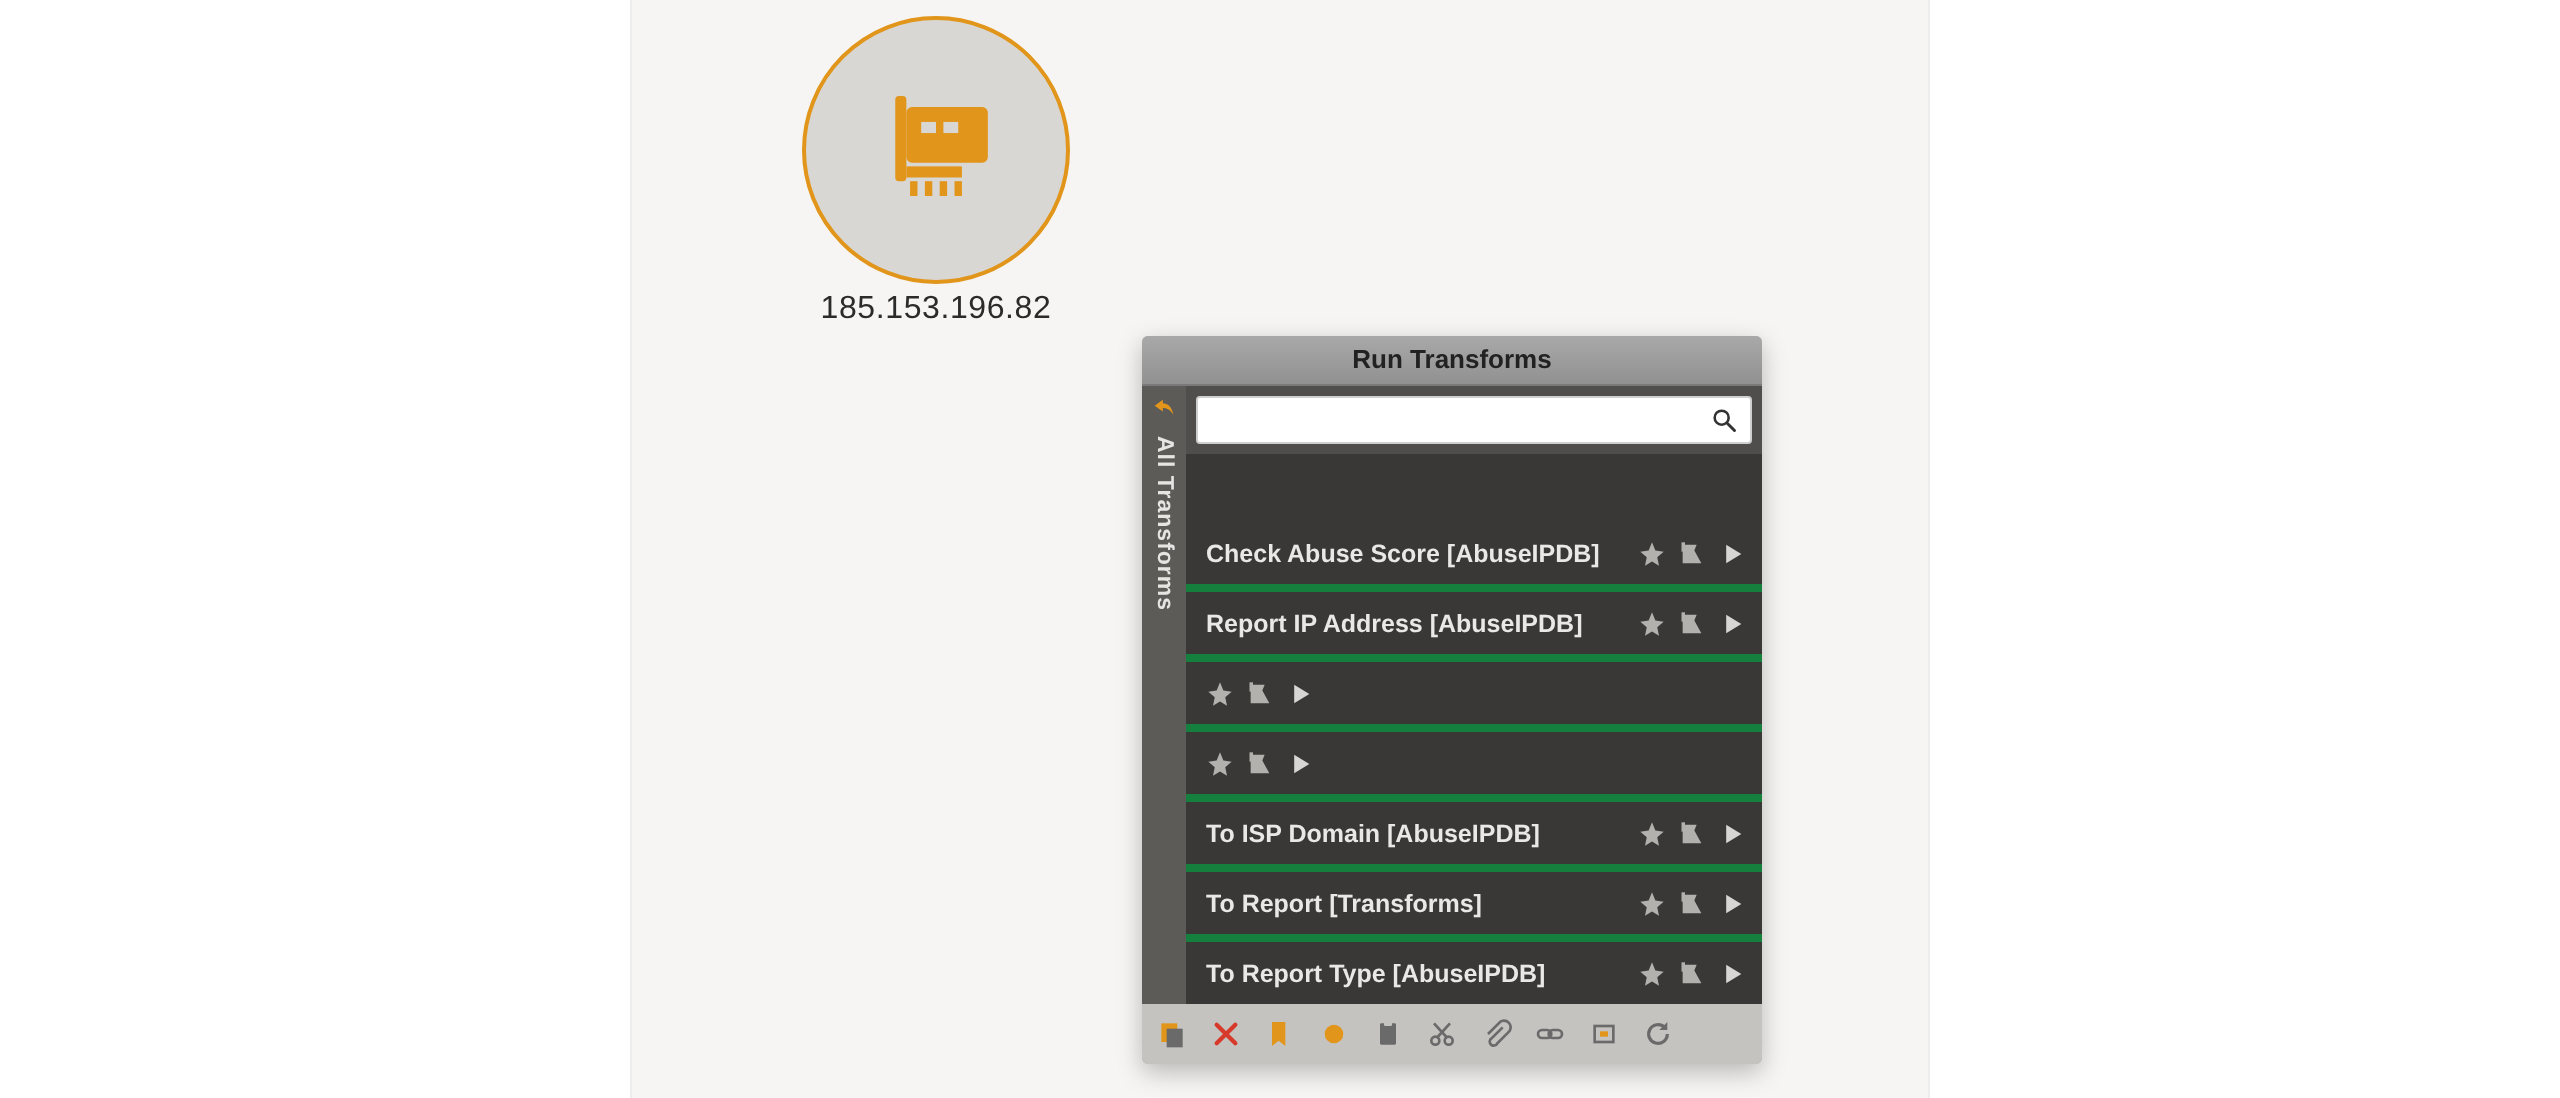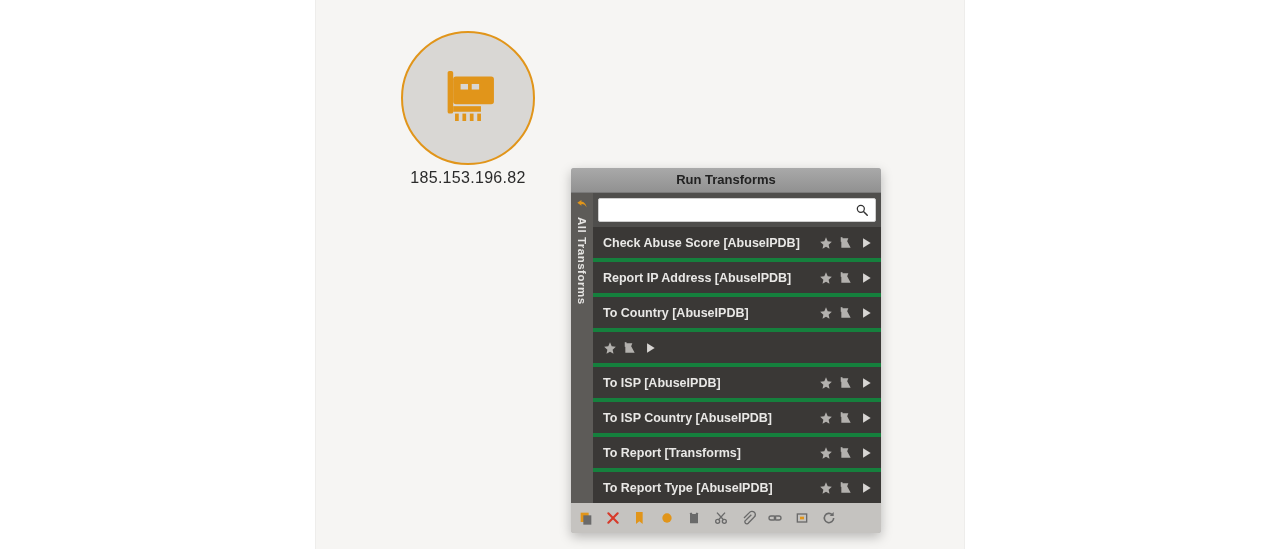--- a/index.html
+++ b/index.html
@@ -21,21 +21,21 @@
     height: 549px;
     background: #f6f5f3;
     border-left: 1px solid rgba(0,0,0,0.03);
     border-right: 1px solid rgba(0,0,0,0.03);
   }
 
   
   .entity-node {
     position: absolute;
     left: 388px;
-    top: 31px;
+    top: 8px;
     width: 160px;
     text-align: center;
   }
   .entity-circle {
     width: 130px;
     height: 130px;
     margin: 0 auto 4px auto;
     border-radius: 50%;
     background: #d9d7d4;
     border: 2px solid #e1951a;
@@ -138,21 +138,21 @@
     display: flex;
     align-items: center;
     height: 31px;
     padding: 0 8px 0 10px;
     color: #e9e8e6;
     font-size: 12.5px;
     font-weight: 600;
     border-top: 4px solid #15803d;
     white-space: nowrap;
   }
-  .transform-row:first-child { border-top: none; }
+  .transform-row:first-child { border-top: none; margin-top: 34px; }
   .transform-row .label { flex: 1; overflow: hidden; text-overflow: ellipsis; }
   .row-actions {
     display: flex;
     align-items: center;
     gap: 6px;
   }
   .row-actions .ico { width:14px; height:14px; color:#b3b1ae; display:flex; align-items:center; justify-content:center; }
   .row-actions .ico svg { width:14px; height:14px; display:block; }
   .row-actions .ico.play { color:#d8d6d4; }
 
@@ -272,83 +272,61 @@
                 </svg>
               </span>
               <span class="ico play">
                 <svg viewBox="0 0 24 24">
                   <path fill="currentColor" d="M7 4v16l13-8z"></path>
                 </svg>
               </span>
             </span>
           </div>
           <div class="transform-row">
-            <span class="label">To Country [AbuseIPDB]</span>
-            <span class="row-actions">
-              <span class="ico">
-                <svg viewBox="0 0 24 24">
-                  <path fill="currentColor" d="M12 2l2.9 6.9L22 10l-5.5 4.8L18 22l-6-3.6L6 22l1.5-7.2L2 10l7.1-1.1z"></path>
-                </svg>
-              </span>
-              <span class="ico">
-                <svg viewBox="0 0 24 24">
-                  <path fill="currentColor" d="M4 4h12l-2 5 6 11H4z"></path>
-                  <rect x="3" y="2" width="3" height="8" fill="currentColor"></rect>
-                </svg>
-              </span>
-              <span class="ico play">
-                <svg viewBox="0 0 24 24">
-                  <path fill="currentColor" d="M7 4v16l13-8z"></path>
-                </svg>
-              </span>
-            </span>
-          </div>
-          <div class="transform-row">
-            <span class="row-actions">
-              <span class="ico">
-                <svg viewBox="0 0 24 24">
-                  <path fill="currentColor" d="M12 2l2.9 6.9L22 10l-5.5 4.8L18 22l-6-3.6L6 22l1.5-7.2L2 10l7.1-1.1z"></path>
-                </svg>
-              </span>
-              <span class="ico">
-                <svg viewBox="0 0 24 24">
-                  <path fill="currentColor" d="M4 4h12l-2 5 6 11H4z"></path>
-                  <rect x="3" y="2" width="3" height="8" fill="currentColor"></rect>
-                </svg>
-              </span>
-              <span class="ico play">
-                <svg viewBox="0 0 24 24">
-                  <path fill="currentColor" d="M7 4v16l13-8z"></path>
-                </svg>
-              </span>
-            </span>
-          </div>
-          <div class="transform-row">
-            <span class="label">To ISP [AbuseIPDB]</span>
-            <span class="row-actions">
-              <span class="ico">
-                <svg viewBox="0 0 24 24">
-                  <path fill="currentColor" d="M12 2l2.9 6.9L22 10l-5.5 4.8L18 22l-6-3.6L6 22l1.5-7.2L2 10l7.1-1.1z"></path>
-                </svg>
-              </span>
-              <span class="ico">
-                <svg viewBox="0 0 24 24">
-                  <path fill="currentColor" d="M4 4h12l-2 5 6 11H4z"></path>
-                  <rect x="3" y="2" width="3" height="8" fill="currentColor"></rect>
-                </svg>
-              </span>
-              <span class="ico play">
-                <svg viewBox="0 0 24 24">
-                  <path fill="currentColor" d="M7 4v16l13-8z"></path>
-                </svg>
-              </span>
-            </span>
-          </div>
-          <div class="transform-row">
-            <span class="label">To ISP Country [AbuseIPDB]</span>
+            <span class="row-actions">
+              <span class="ico">
+                <svg viewBox="0 0 24 24">
+                  <path fill="currentColor" d="M12 2l2.9 6.9L22 10l-5.5 4.8L18 22l-6-3.6L6 22l1.5-7.2L2 10l7.1-1.1z"></path>
+                </svg>
+              </span>
+              <span class="ico">
+                <svg viewBox="0 0 24 24">
+                  <path fill="currentColor" d="M4 4h12l-2 5 6 11H4z"></path>
+                  <rect x="3" y="2" width="3" height="8" fill="currentColor"></rect>
+                </svg>
+              </span>
+              <span class="ico play">
+                <svg viewBox="0 0 24 24">
+                  <path fill="currentColor" d="M7 4v16l13-8z"></path>
+                </svg>
+              </span>
+            </span>
+          </div>
+          <div class="transform-row">
+            <span class="row-actions">
+              <span class="ico">
+                <svg viewBox="0 0 24 24">
+                  <path fill="currentColor" d="M12 2l2.9 6.9L22 10l-5.5 4.8L18 22l-6-3.6L6 22l1.5-7.2L2 10l7.1-1.1z"></path>
+                </svg>
+              </span>
+              <span class="ico">
+                <svg viewBox="0 0 24 24">
+                  <path fill="currentColor" d="M4 4h12l-2 5 6 11H4z"></path>
+                  <rect x="3" y="2" width="3" height="8" fill="currentColor"></rect>
+                </svg>
+              </span>
+              <span class="ico play">
+                <svg viewBox="0 0 24 24">
+                  <path fill="currentColor" d="M7 4v16l13-8z"></path>
+                </svg>
+              </span>
+            </span>
+          </div>
+          <div class="transform-row">
+            <span class="label">To ISP Domain [AbuseIPDB]</span>
             <span class="row-actions">
               <span class="ico">
                 <svg viewBox="0 0 24 24">
                   <path fill="currentColor" d="M12 2l2.9 6.9L22 10l-5.5 4.8L18 22l-6-3.6L6 22l1.5-7.2L2 10l7.1-1.1z"></path>
                 </svg>
               </span>
               <span class="ico">
                 <svg viewBox="0 0 24 24">
                   <path fill="currentColor" d="M4 4h12l-2 5 6 11H4z"></path>
                   <rect x="3" y="2" width="3" height="8" fill="currentColor"></rect>

